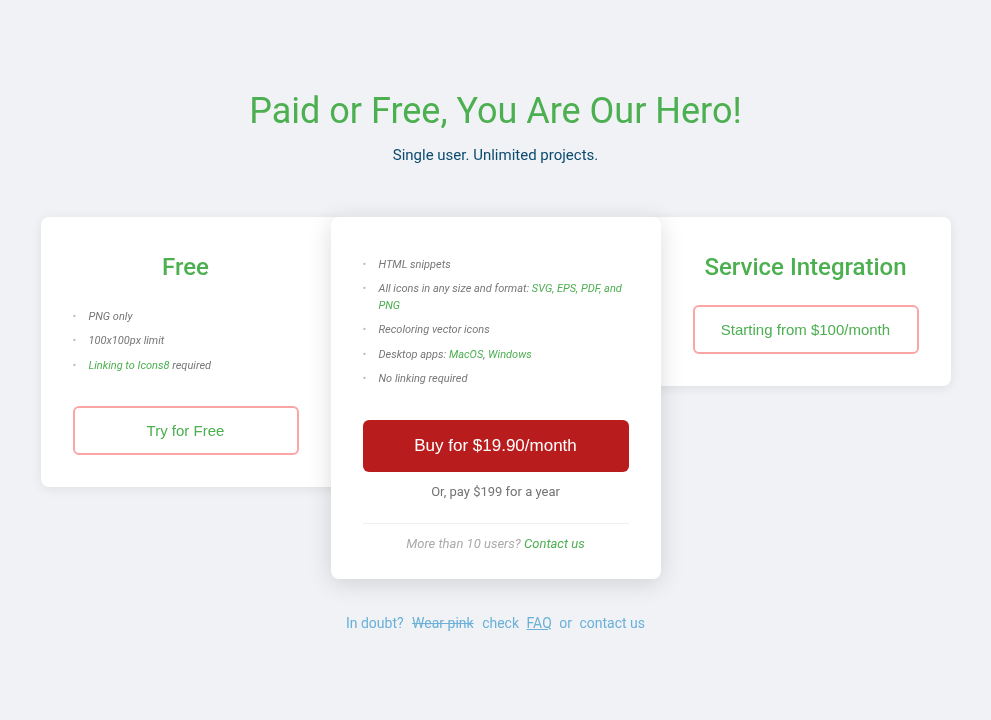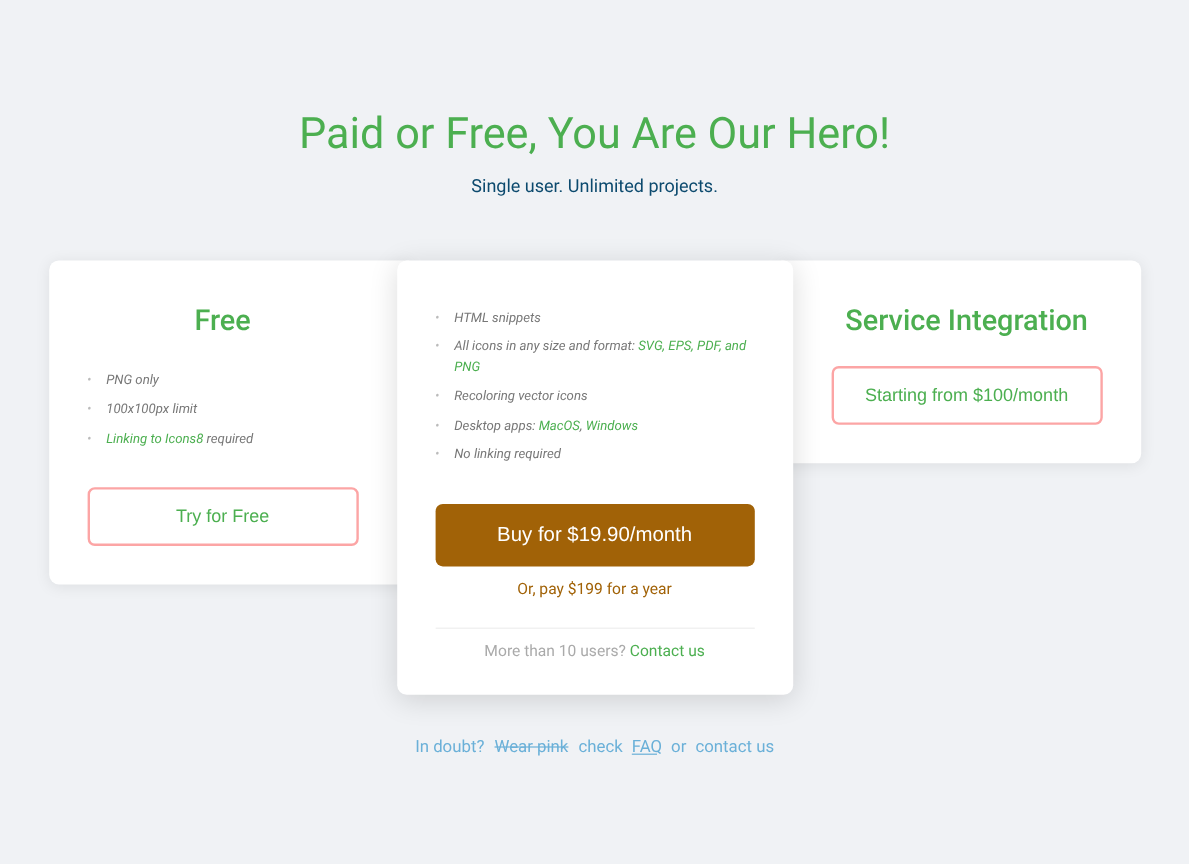--- a/index.html
+++ b/index.html
@@ -91,21 +91,21 @@
       left: 0;
       color: #bbb;
     }
     .features-list a, .feature-link {
       color: #4caf50;
       text-decoration: none;
     }
     .btn-primary {
       display: block;
       width: 100%;
-      background: #a16207;
+      background: #b91c1c;
       color: #fff;
       border: none;
       border-radius: 6px;
       padding: 16px;
       font-size: 17px;
       font-weight: 500;
       cursor: pointer;
       text-align: center;
       margin-bottom: 12px;
     }
@@ -119,33 +119,34 @@
       padding: 14px;
       font-size: 15px;
       font-weight: 500;
       cursor: pointer;
       text-align: center;
     }
     .yearly-link {
       display: block;
       text-align: center;
       font-size: 13px;
-      color: #a16207;
+      color: #737373;
       margin-bottom: 16px;
       text-decoration: none;
     }
     .divider {
       border: none;
       border-top: 1px solid #eee;
       margin: 8px 0 12px;
     }
     .more-users {
       text-align: center;
       font-size: 13px;
       color: #aaa;
+      font-style: italic;
     }
     .more-users a {
       color: #4caf50;
       text-decoration: none;
     }
     .footer-text {
       margin-top: 36px;
       font-size: 14px;
       color: #6ab0d8;
       text-align: center;

